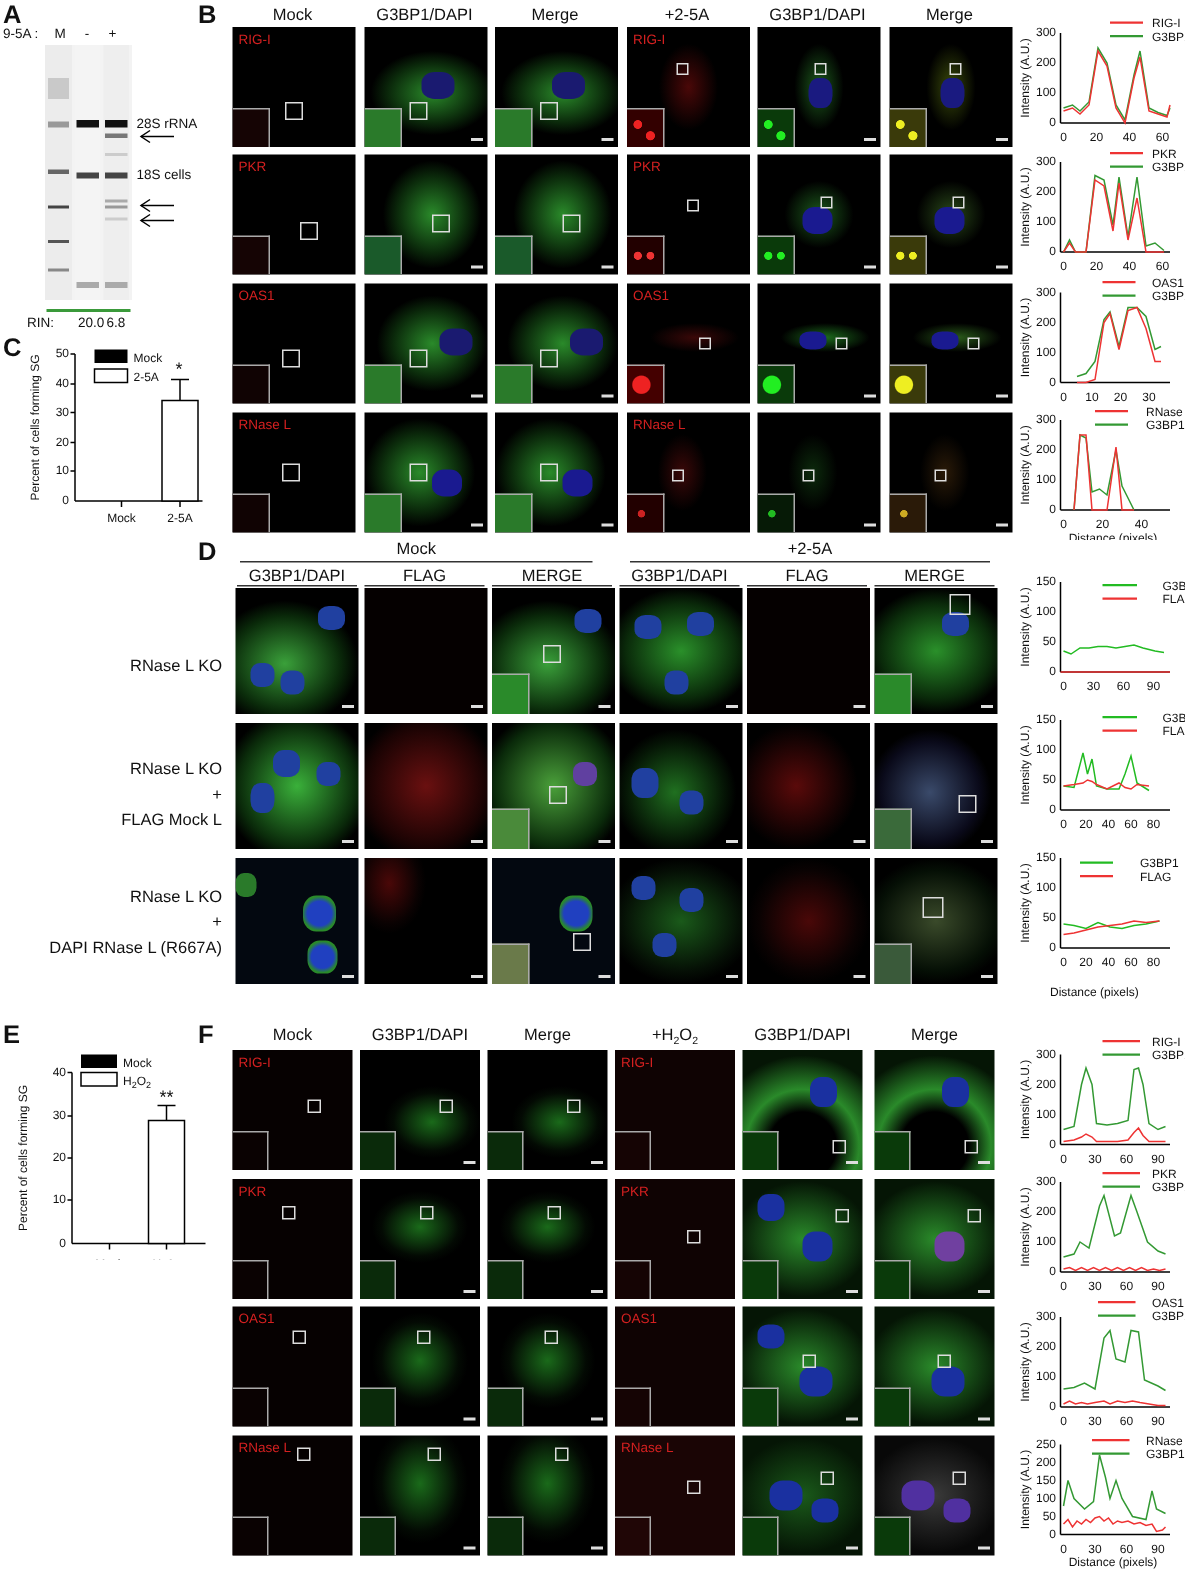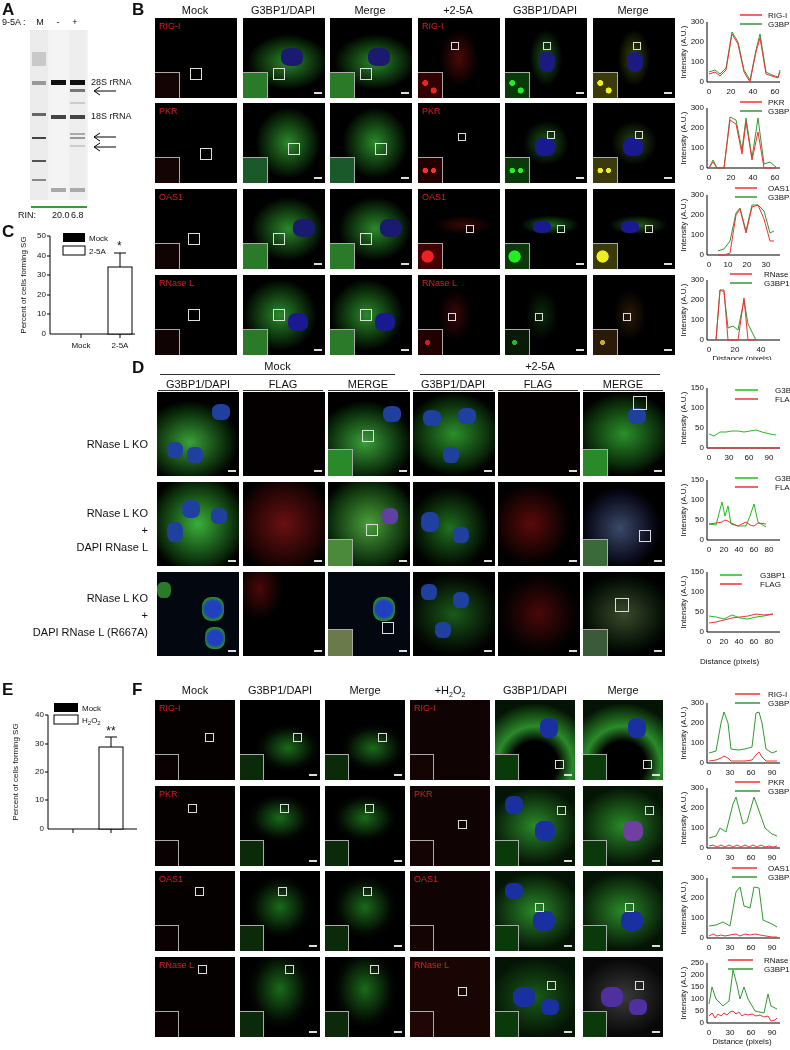--- a/index.html
+++ b/index.html
@@ -42,21 +42,21 @@
     <rect x="40" y="59" width="15" height="3" fill="#777"></rect>
     <rect x="40" y="72" width="15" height="2" fill="#ccc"></rect>
     <rect x="40" y="85" width="15" height="4" fill="#444"></rect>
     <rect x="40" y="103" width="15" height="2" fill="#aaa"></rect>
     <rect x="40" y="107" width="15" height="2" fill="#999"></rect>
     <rect x="40" y="115" width="15" height="2" fill="#ccc"></rect>
     <rect x="40" y="158" width="15" height="4" fill="#aaa"></rect>
   </svg>
 </div>
 <div class="abs" style="left:91px;top:77px;font-size:9px">28S rRNA</div>
-<div class="abs" style="left:91px;top:111px;font-size:9px">18S rRNA</div>
+<div class="abs" style="left:91px;top:111px;font-size:9px">18S cells</div>
 <svg class="abs" style="left:92px;top:85px" width="26" height="70">
   <g stroke="#000" stroke-width="1" fill="none">
     <line x1="2" y1="6" x2="24" y2="6"></line>
       <polyline points="8,2 2,6 8,10"></polyline>
     <line x1="2" y1="52" x2="24" y2="52"></line>
       <polyline points="8,48 2,52 8,56"></polyline>
     <line x1="2" y1="62" x2="24" y2="62"></line>
       <polyline points="8,58 2,62 8,66"></polyline>
   </g>
 </svg>
@@ -333,21 +333,21 @@
 <div class="hdr" style="left:413px;top:378px;width:80px;border-bottom:1px solid #333">G3BP1/DAPI</div>
 <div class="hdr" style="left:498px;top:378px;width:80px;border-bottom:1px solid #333">FLAG</div>
 <div class="hdr" style="left:583px;top:378px;width:80px;border-bottom:1px solid #333">MERGE</div>
 
 <div class="rowlab" style="left:0;top:436px;width:148px">
     <div>RNase L KO</div>
   </div>
 <div class="rowlab" style="left:0;top:505px;width:148px">
     <div>RNase L KO</div>
     <div>+</div>
-    <div>DAPI RNase L</div>
+    <div>FLAG Mock L</div>
   </div>
 <div class="rowlab" style="left:0;top:590px;width:148px">
     <div>RNase L KO</div>
     <div>+</div>
     <div>DAPI RNase L (R667A)</div>
   </div>
 
 <div class="img" style="left:157px;top:392px;width:82px;height:84px;background:radial-gradient(ellipse 60% 50% at 40% 60%,#3aa03a,#0a2a0a 75%,#000)">
     <div class="cell" style="left:55px;top:12px;width:18px;height:16px;background:#2040a0"></div>
     <div class="cell" style="left:10px;top:50px;width:16px;height:16px;background:#2040a0"></div>

